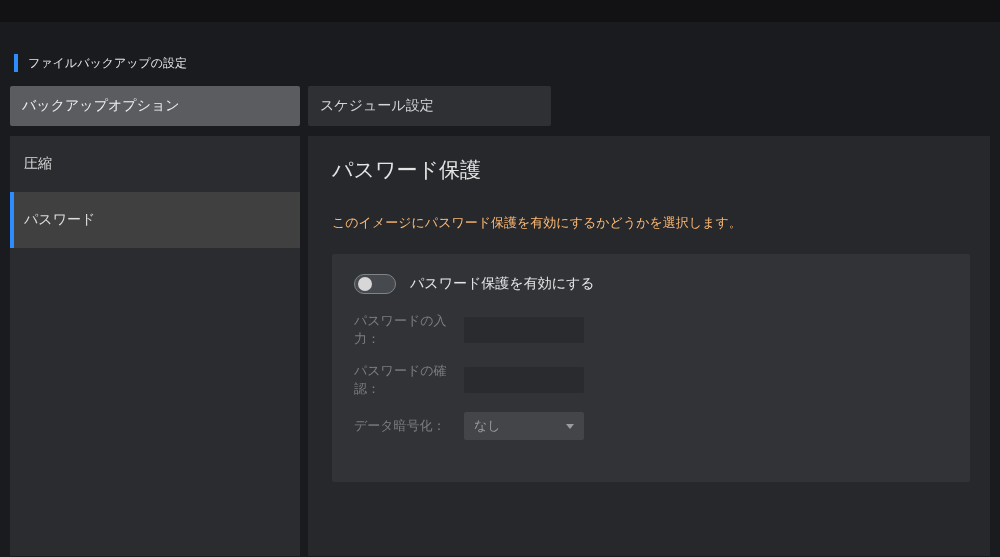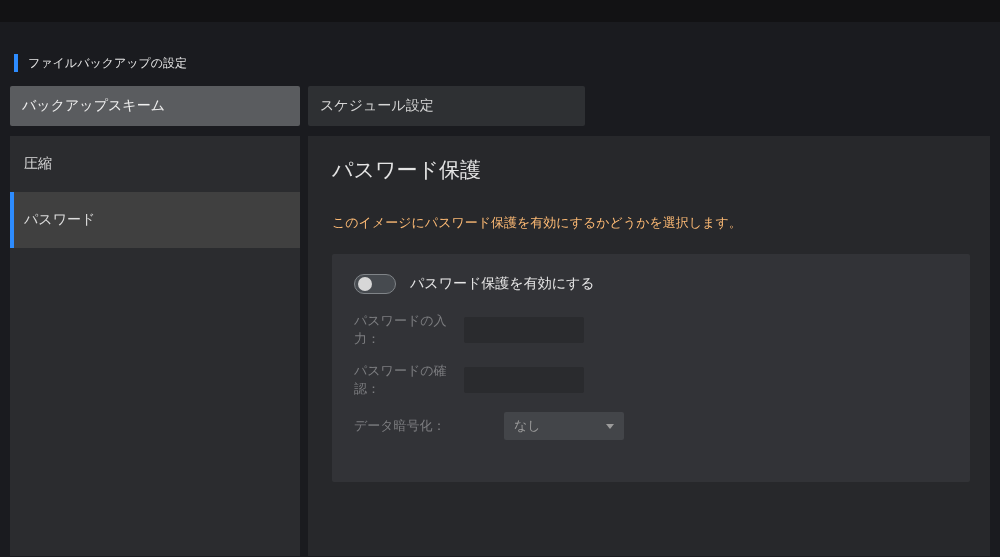--- a/index.html
+++ b/index.html
@@ -42,21 +42,21 @@
     display: flex;
     align-items: center;
     padding: 0 12px;
     font-size: 14px;
     background: #2e3033;
     color: #d6d6d6;
     cursor: pointer;
   }
   .tab.t1 { width: 290px; background: #5a5c5f; color: #f0f0f0; }
   .tab.t2 { width: 290px; }
-  .tab.t3 { width: 277px; }
+  .tab.t3 { width: 243px; }
   .content {
     display: flex;
     padding: 0 10px;
   }
   .sidebar {
     width: 290px;
     background: #2b2c2f;
     min-height: 420px;
   }
   .sidebar-item {
@@ -158,42 +158,41 @@
     height: 28px;
     background: #434549;
     border-radius: 2px;
     display: flex;
     align-items: center;
     justify-content: space-between;
     padding: 0 10px;
     color: #9c9c9c;
     font-size: 13px;
     cursor: pointer;
-    margin-left: 40px;
   }
   .form-row .select .chev {
     width: 0; height: 0;
     border-left: 4px solid transparent;
     border-right: 4px solid transparent;
     border-top: 5px solid #9c9c9c;
   }
 </style>
 </head>
 <body>
 
 <div class="topbar"></div>
 
 <div class="page-title-row">
   <div class="accent"></div>
   <div class="title">ファイルバックアップの設定</div>
 </div>
 
 <div class="tabs">
   <div class="tab t1">
-    <span>バックアップスキーム</span>
+    <span>バックアップオプション</span>
   </div>
   <div class="tab t3">
     <span>スケジュール設定</span>
   </div>
 </div>
 
 <div class="content">
   <div class="sidebar">
     <div class="sidebar-item">
       <span>圧縮</span>

